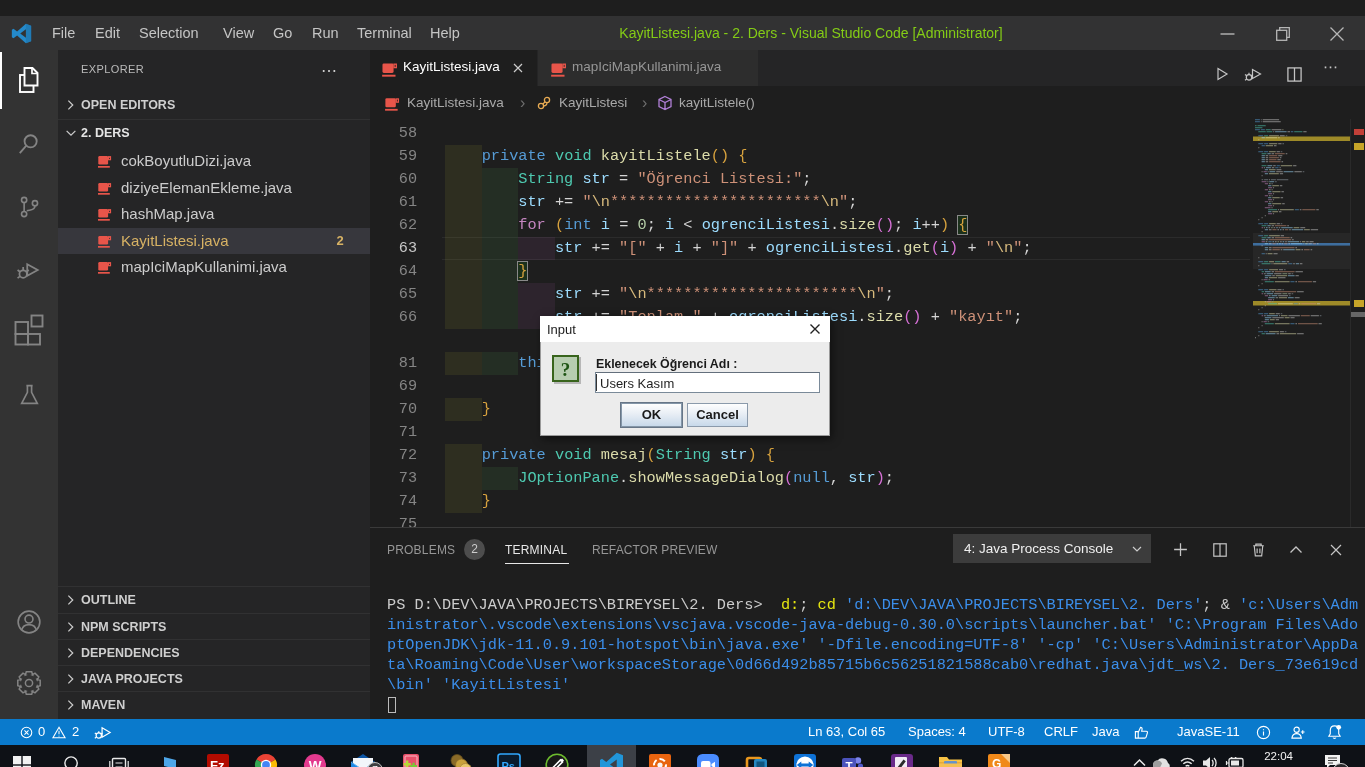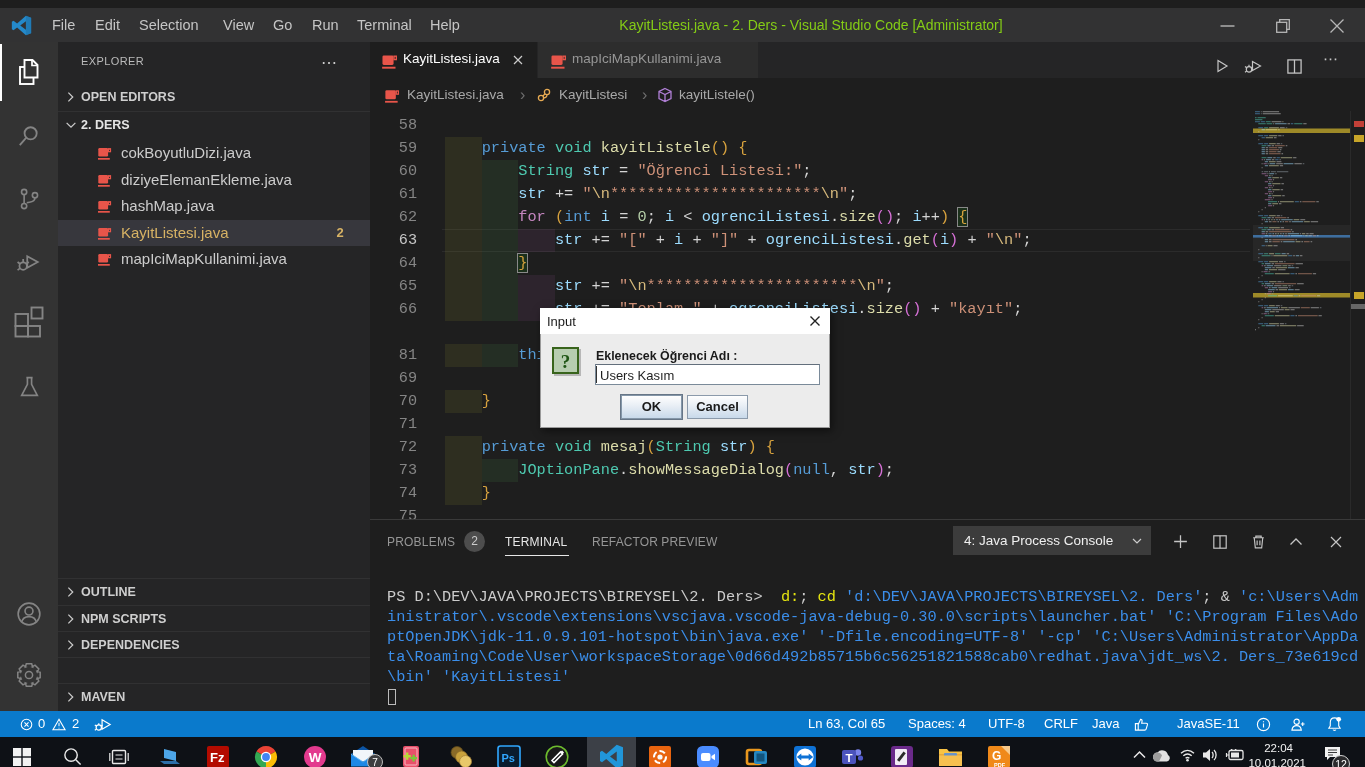--- a/index.html
+++ b/index.html
@@ -1,18 +1,18 @@
 <!DOCTYPE html>
 <html><head>
 <meta charset="utf-8">
 <style>
 *{margin:0;padding:0;box-sizing:border-box}
 html,body{width:1365px;height:767px;overflow:hidden;background:#1e1e1e;font-family:"Liberation Sans",sans-serif;}
 .abs{position:absolute}
-#root{position:absolute;left:0;top:8px;width:1365px;height:731px}
+#root{position:absolute;left:0;top:16px;width:1365px;height:731px}
 
 #titlebar{left:0;top:0;width:1365px;height:34px;background:#323233;color:#cccccc;font-size:14.5px}
 .menuitem{position:absolute;top:0;height:34px;line-height:34px;color:#c5c5c5}
 #wintitle{position:absolute;top:0;height:34px;line-height:34px;color:#84cc16;font-size:14px}
 
 #actbar{left:0;top:34px;width:58px;height:669px;background:#333333}
 
 #sidebar{left:58px;top:34px;width:312px;height:669px;background:#252526;color:#cccccc}
 .sechead{position:absolute;left:0;width:312px;height:26px;font-weight:bold;font-size:12.5px;color:#cfcfcf;line-height:26px}
 .sechead .lbl{position:absolute;left:23px;top:0}
@@ -203,20 +203,26 @@
         <span class="lbl">NPM SCRIPTS</span>
       </div>
     <div class="abs" style="left:0;top:589px;width:312px;height:1px;background:#3c3c3c;opacity:.55"></div>
     <div class="sechead" style="top:590px">
         <svg class="chev" viewBox="0 0 16 16">
           <use href="#chevR"></use>
         </svg>
         <span class="lbl">DEPENDENCIES</span>
       </div>
     <div class="abs" style="left:0;top:615px;width:312px;height:1px;background:#3c3c3c;opacity:.55"></div>
+    <div class="sechead" style="top:616px">
+        <svg class="chev" viewBox="0 0 16 16">
+          <use href="#chevR"></use>
+        </svg>
+        <span class="lbl">JAVA PROJECTS</span>
+      </div>
     <div class="abs" style="left:0;top:641px;width:312px;height:1px;background:#3c3c3c;opacity:.55"></div>
     <div class="sechead" style="top:642px">
         <svg class="chev" viewBox="0 0 16 16">
           <use href="#chevR"></use>
         </svg>
         <span class="lbl">MAVEN</span>
       </div>
   </div>
   <div class="abs" id="tabbar">
     <div class="abs" style="left:0;top:0;width:167px;height:36px;background:#1e1e1e">

